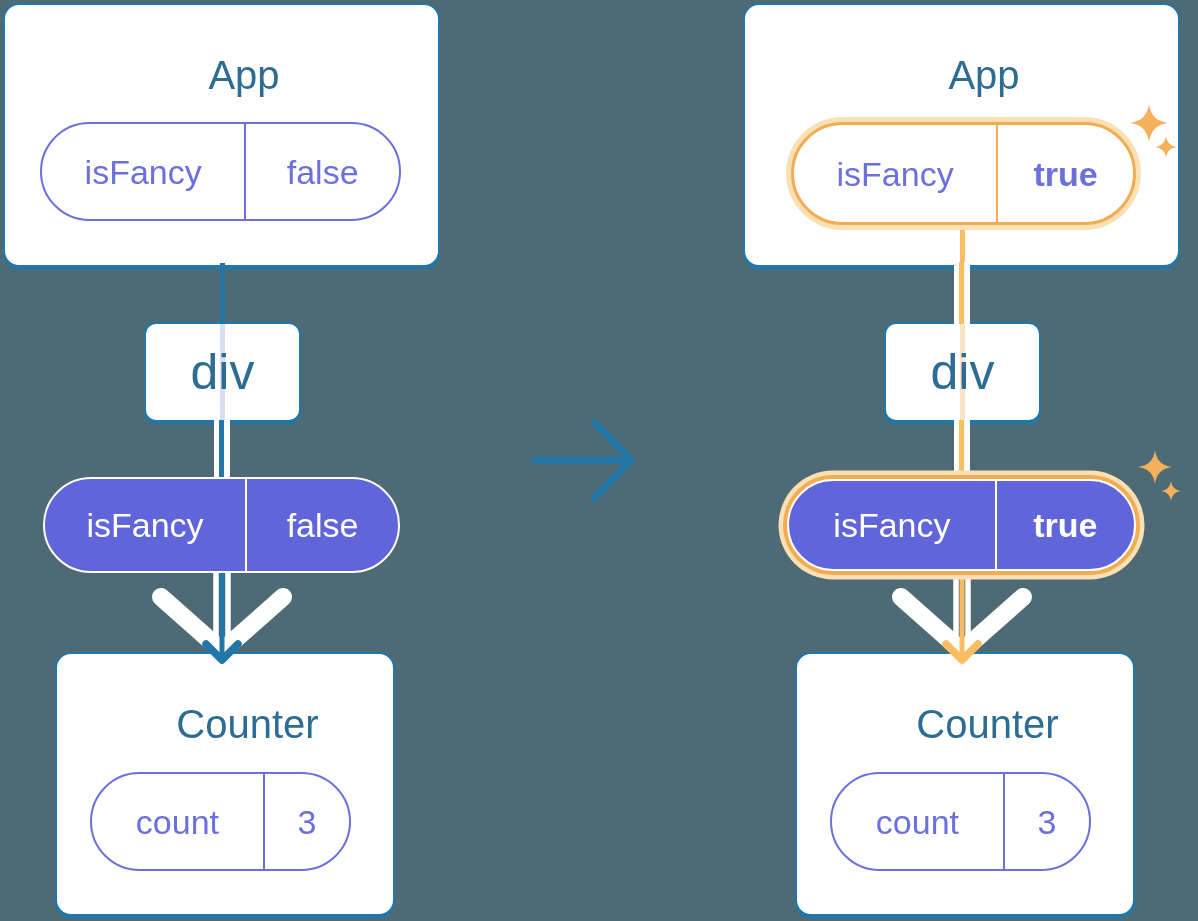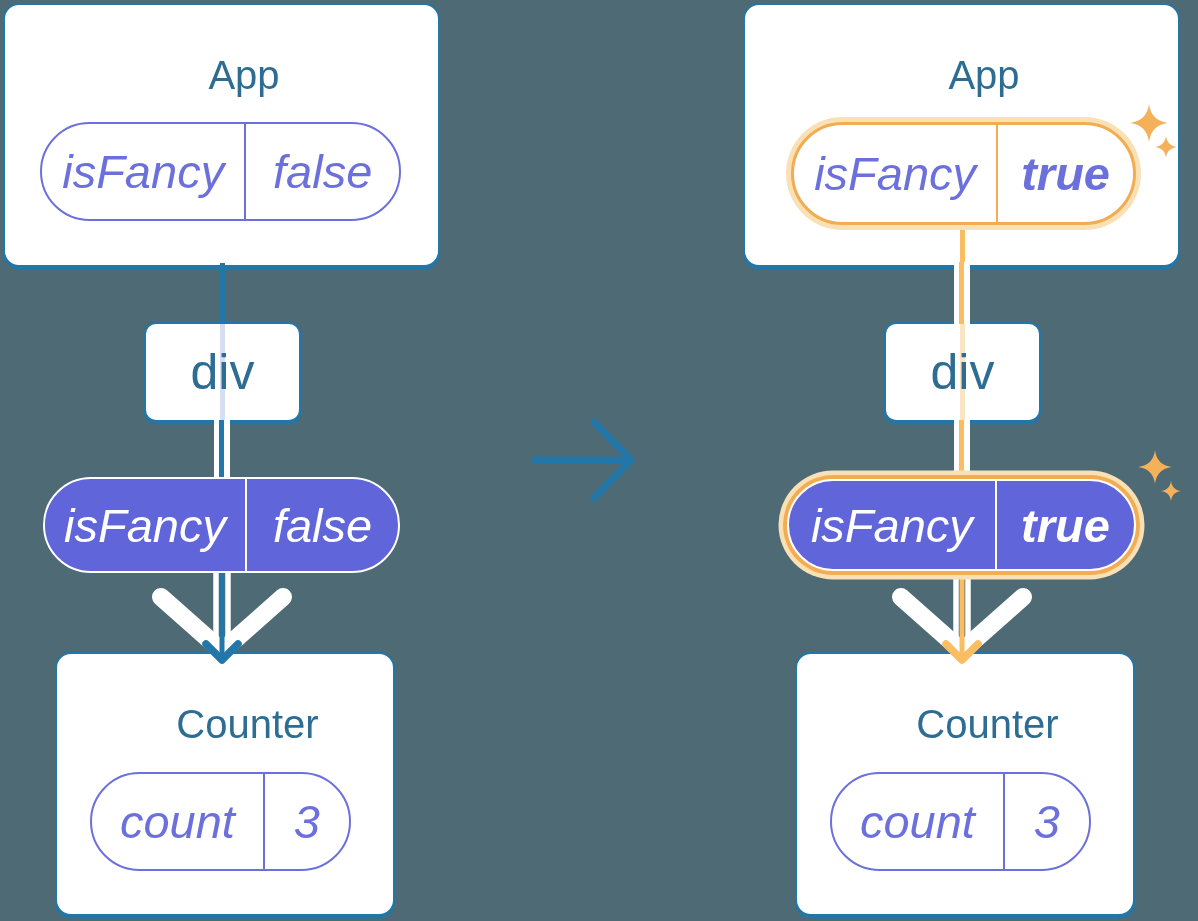--- a/index.html
+++ b/index.html
@@ -15,21 +15,21 @@
     box-shadow:0 2.5px 0 0 var(--blue);
   }
   .card-title {
     position:absolute; left:0; right:0; text-align:center;
     color:var(--steel); font-size:40px; font-weight:500; line-height:44px;margin-left:45px;
   }
   
   .pill { position:absolute; display:flex; border-radius:999px; z-index:4; }
   .pill .cell {
     display:flex; align-items:center; justify-content:center;
-    font-size:47px; line-height:1;font-style:italic;
+    font-size:34px; line-height:1;
   }
   .outline-pill { background:#fff; border:2.5px solid var(--purple); color:var(--purple); }
   .outline-pill .value-cell { border-left:2.5px solid var(--purple); }
   .solid-pill { background:var(--indigo); border:2.5px solid #fff; color:#fff; }
   .solid-pill .value-cell { border-left:2.5px solid #fff; }
   .orange-outline-pill { background:#fff; border:3.5px solid var(--orange); color:var(--purple);
     box-shadow:0 0 0 5px var(--paleOrange); }
   .orange-outline-pill .value-cell { border-left:2.5px solid var(--orange); }
   .solid-pill.glow { box-shadow:0 0 0 4px var(--orange), 0 0 0 8.5px var(--paleOrange); }
   .bold { font-weight:700; }

